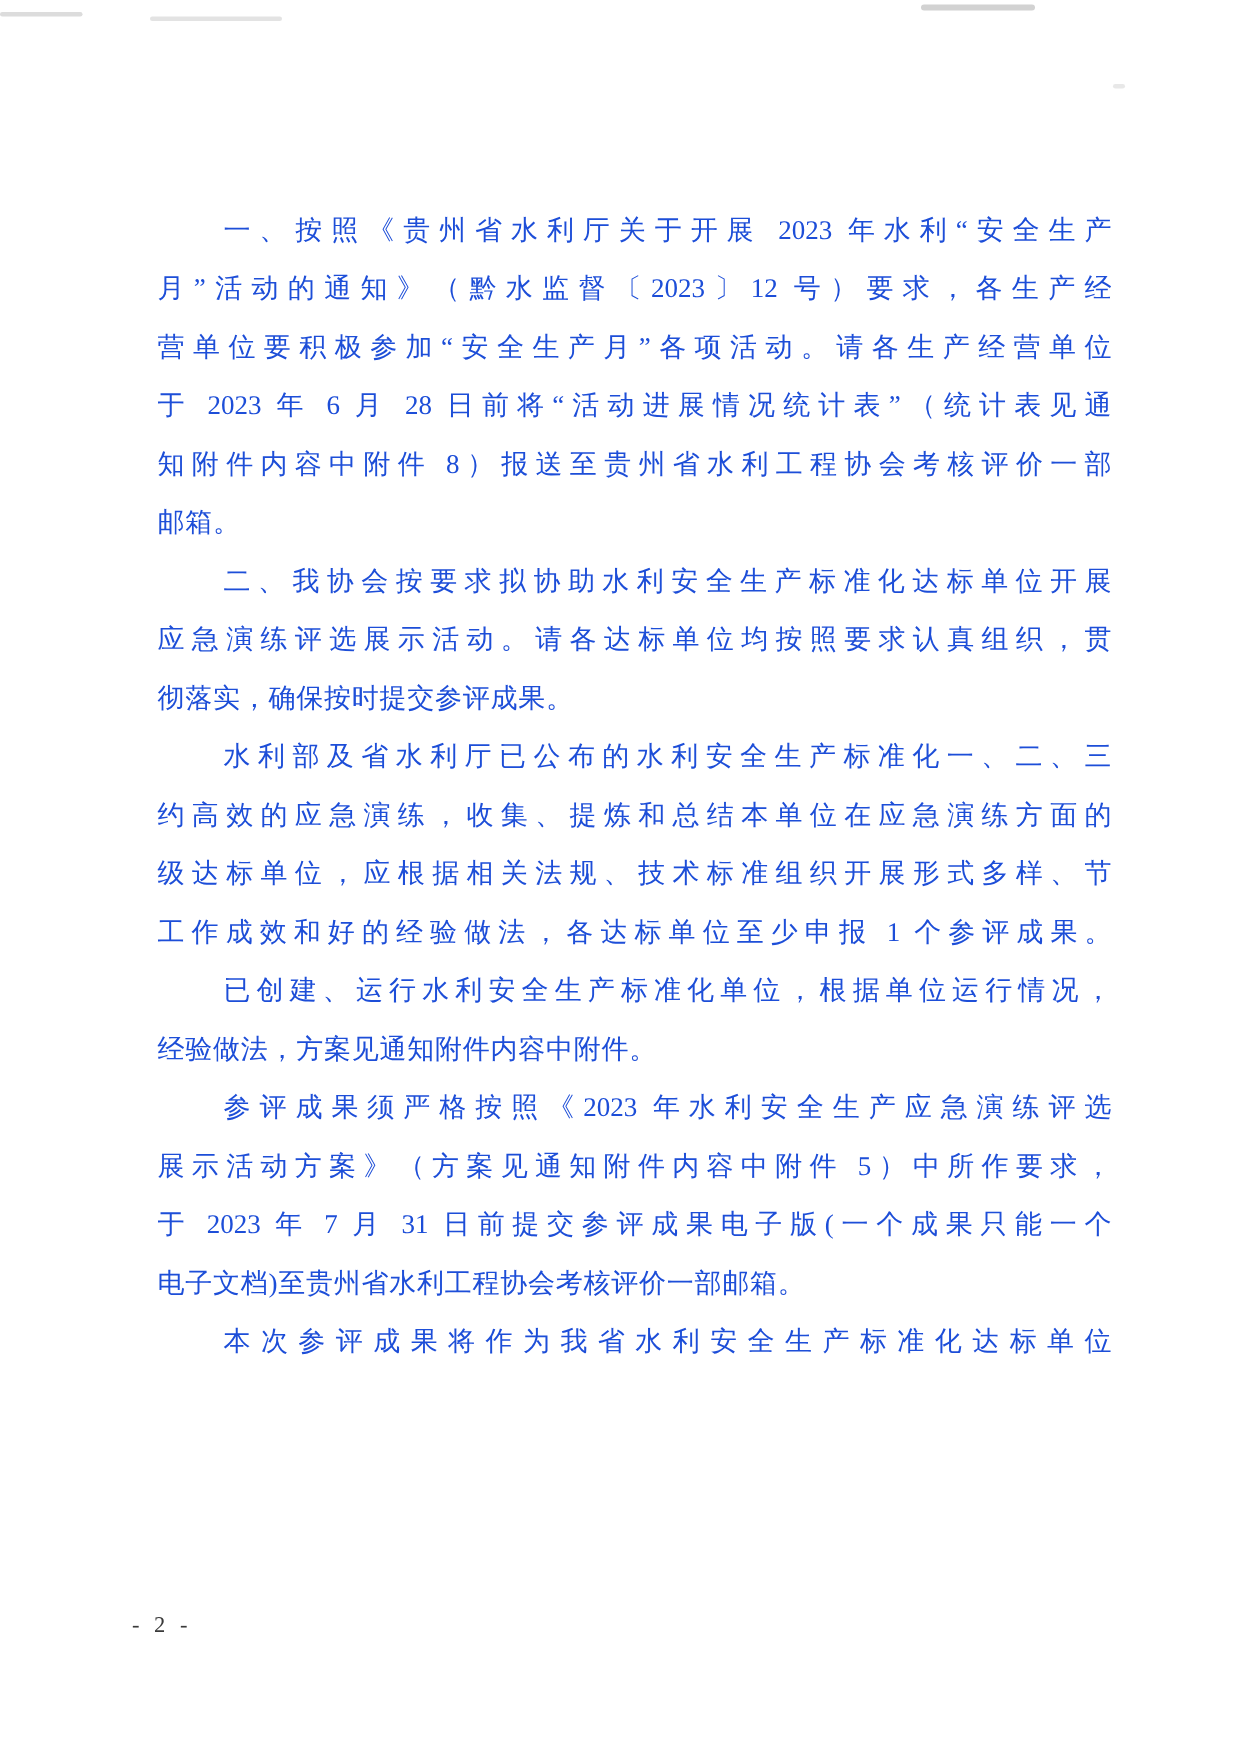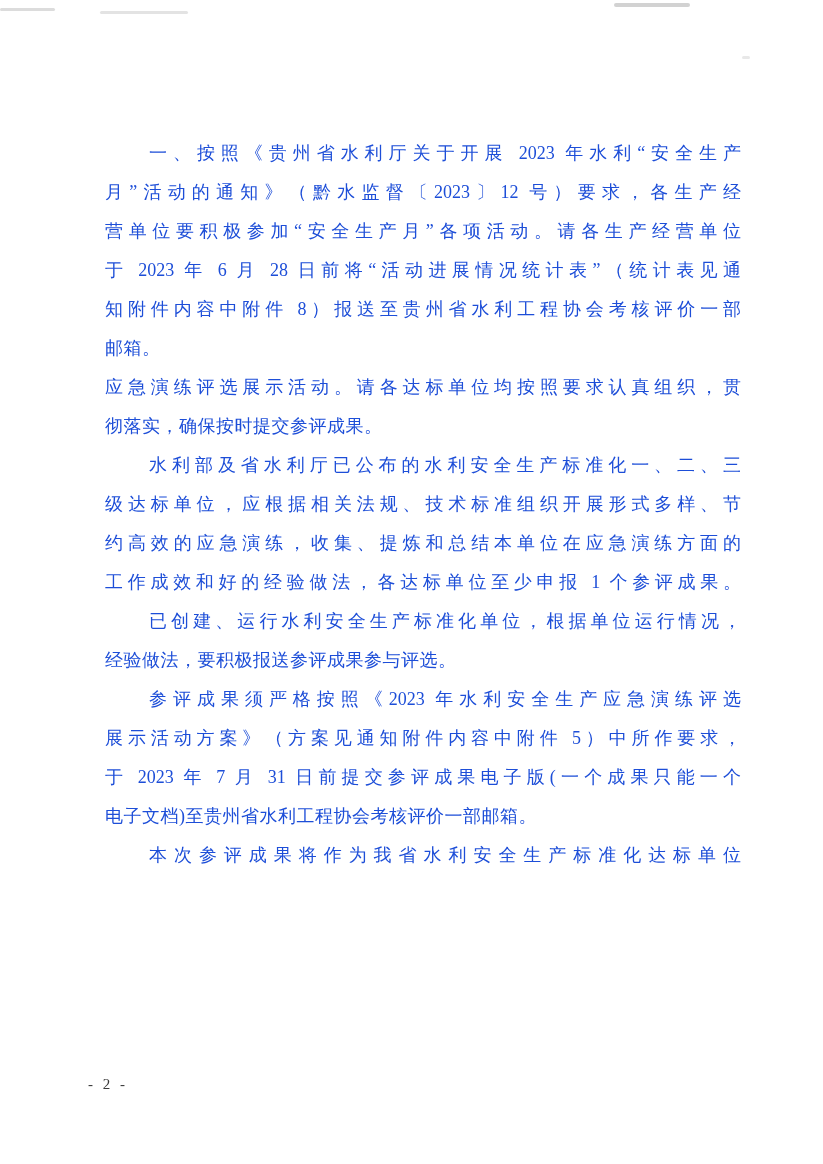--- a/index.html
+++ b/index.html
@@ -62,28 +62,29 @@
   <div class="artifact a3"></div>
   <div class="artifact a4"></div>
 
   <div class="text-block">
     <div class="line just indent">一、按照《贵州省水利厅关于开展 2023 年水利“安全生产</div>
     <div class="line just">月”活动的通知》（黔水监督〔2023〕12 号）要求，各生产经</div>
     <div class="line just">营单位要积极参加“安全生产月”各项活动。请各生产经营单位</div>
     <div class="line just">于 2023 年 6 月 28 日前将“活动进展情况统计表”（统计表见通</div>
     <div class="line just">知附件内容中附件 8）报送至贵州省水利工程协会考核评价一部</div>
     <div class="line">邮箱。</div>
+    <div class="line just indent">二、我协会按要求拟协助水利安全生产标准化达标单位开展</div>
     <div class="line just">应急演练评选展示活动。请各达标单位均按照要求认真组织，贯</div>
     <div class="line">彻落实，确保按时提交参评成果。</div>
     <div class="line just indent">水利部及省水利厅已公布的水利安全生产标准化一、二、三</div>
+    <div class="line just">约高效的应急演练，收集、提炼和总结本单位在应急演练方面的</div>
     <div class="line just">级达标单位，应根据相关法规、技术标准组织开展形式多样、节</div>
-    <div class="line just">约高效的应急演练，收集、提炼和总结本单位在应急演练方面的</div>
     <div class="line just">工作成效和好的经验做法，各达标单位至少申报 1 个参评成果。</div>
     <div class="line just indent">已创建、运行水利安全生产标准化单位，根据单位运行情况，</div>
-    <div class="line">经验做法，要积极报送参评成果参与评选。</div>
+    <div class="line">经验做法，方案见通知附件内容中附件。</div>
     <div class="line just indent">参评成果须严格按照《2023 年水利安全生产应急演练评选</div>
     <div class="line just">展示活动方案》（方案见通知附件内容中附件 5）中所作要求，</div>
     <div class="line just">于 2023 年 7 月 31 日前提交参评成果电子版(一个成果只能一个</div>
     <div class="line">电子文档)至贵州省水利工程协会考核评价一部邮箱。</div>
     <div class="line just indent">本次参评成果将作为我省水利安全生产标准化达标单位</div>
   </div>
 
   <div class="page-number">- 2 -</div>
 
 </div>

